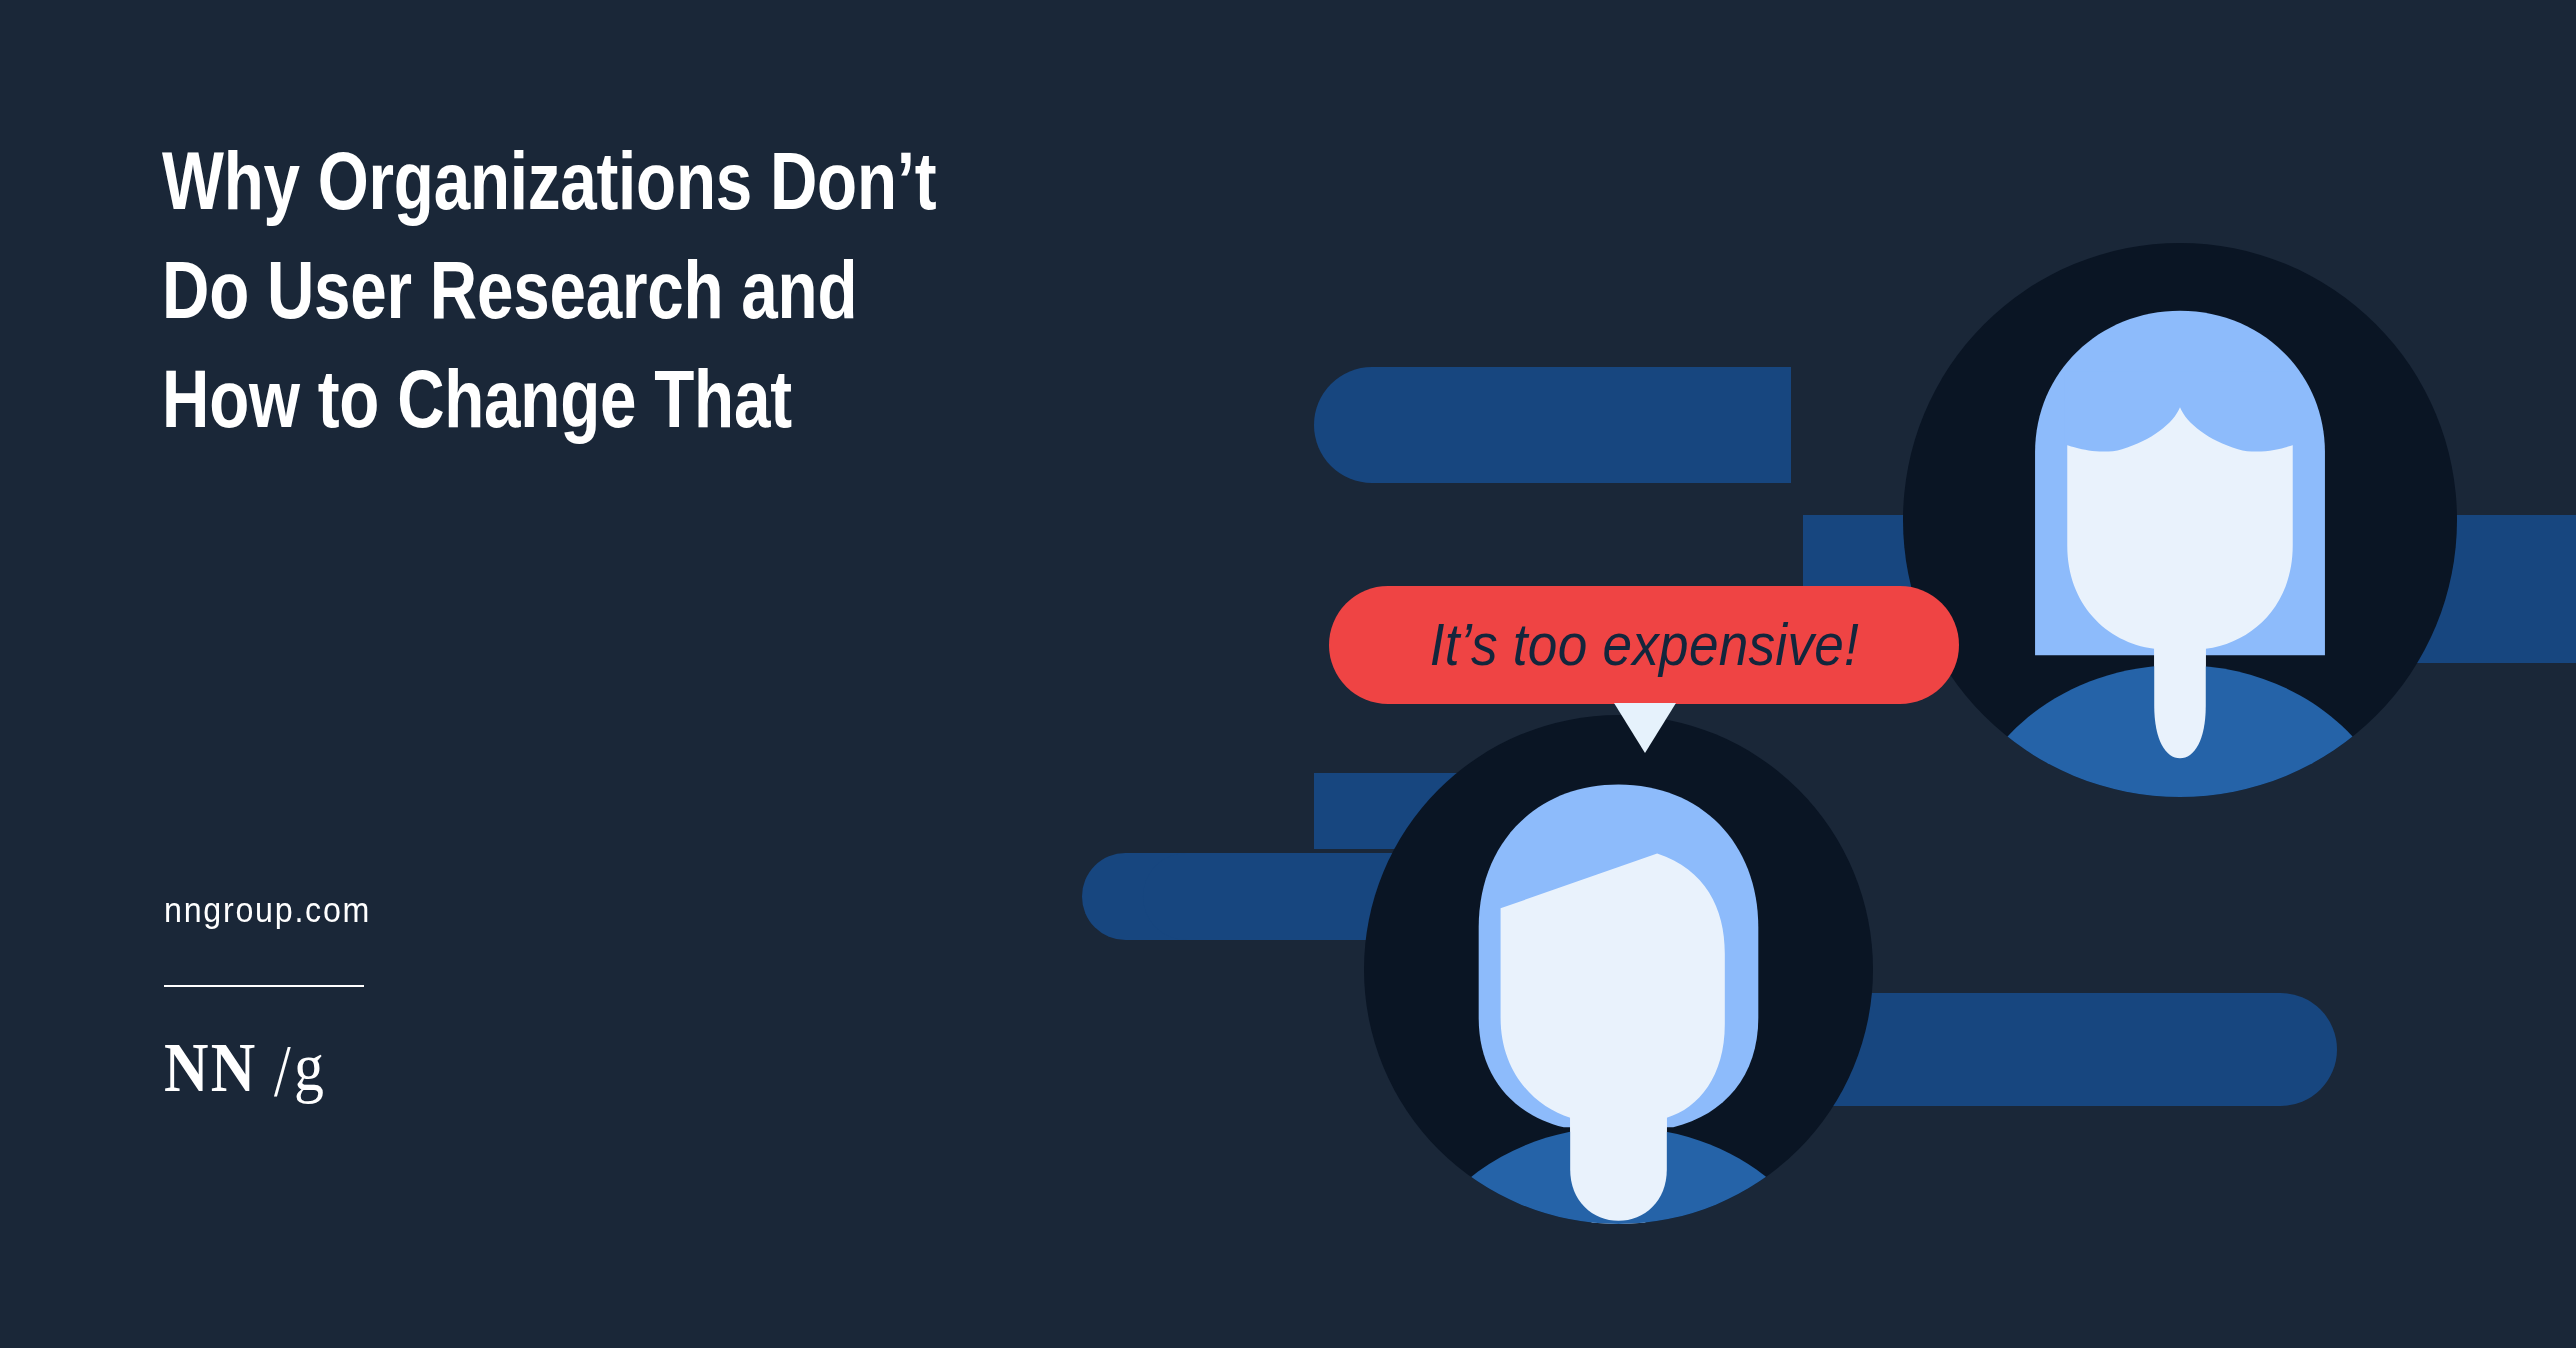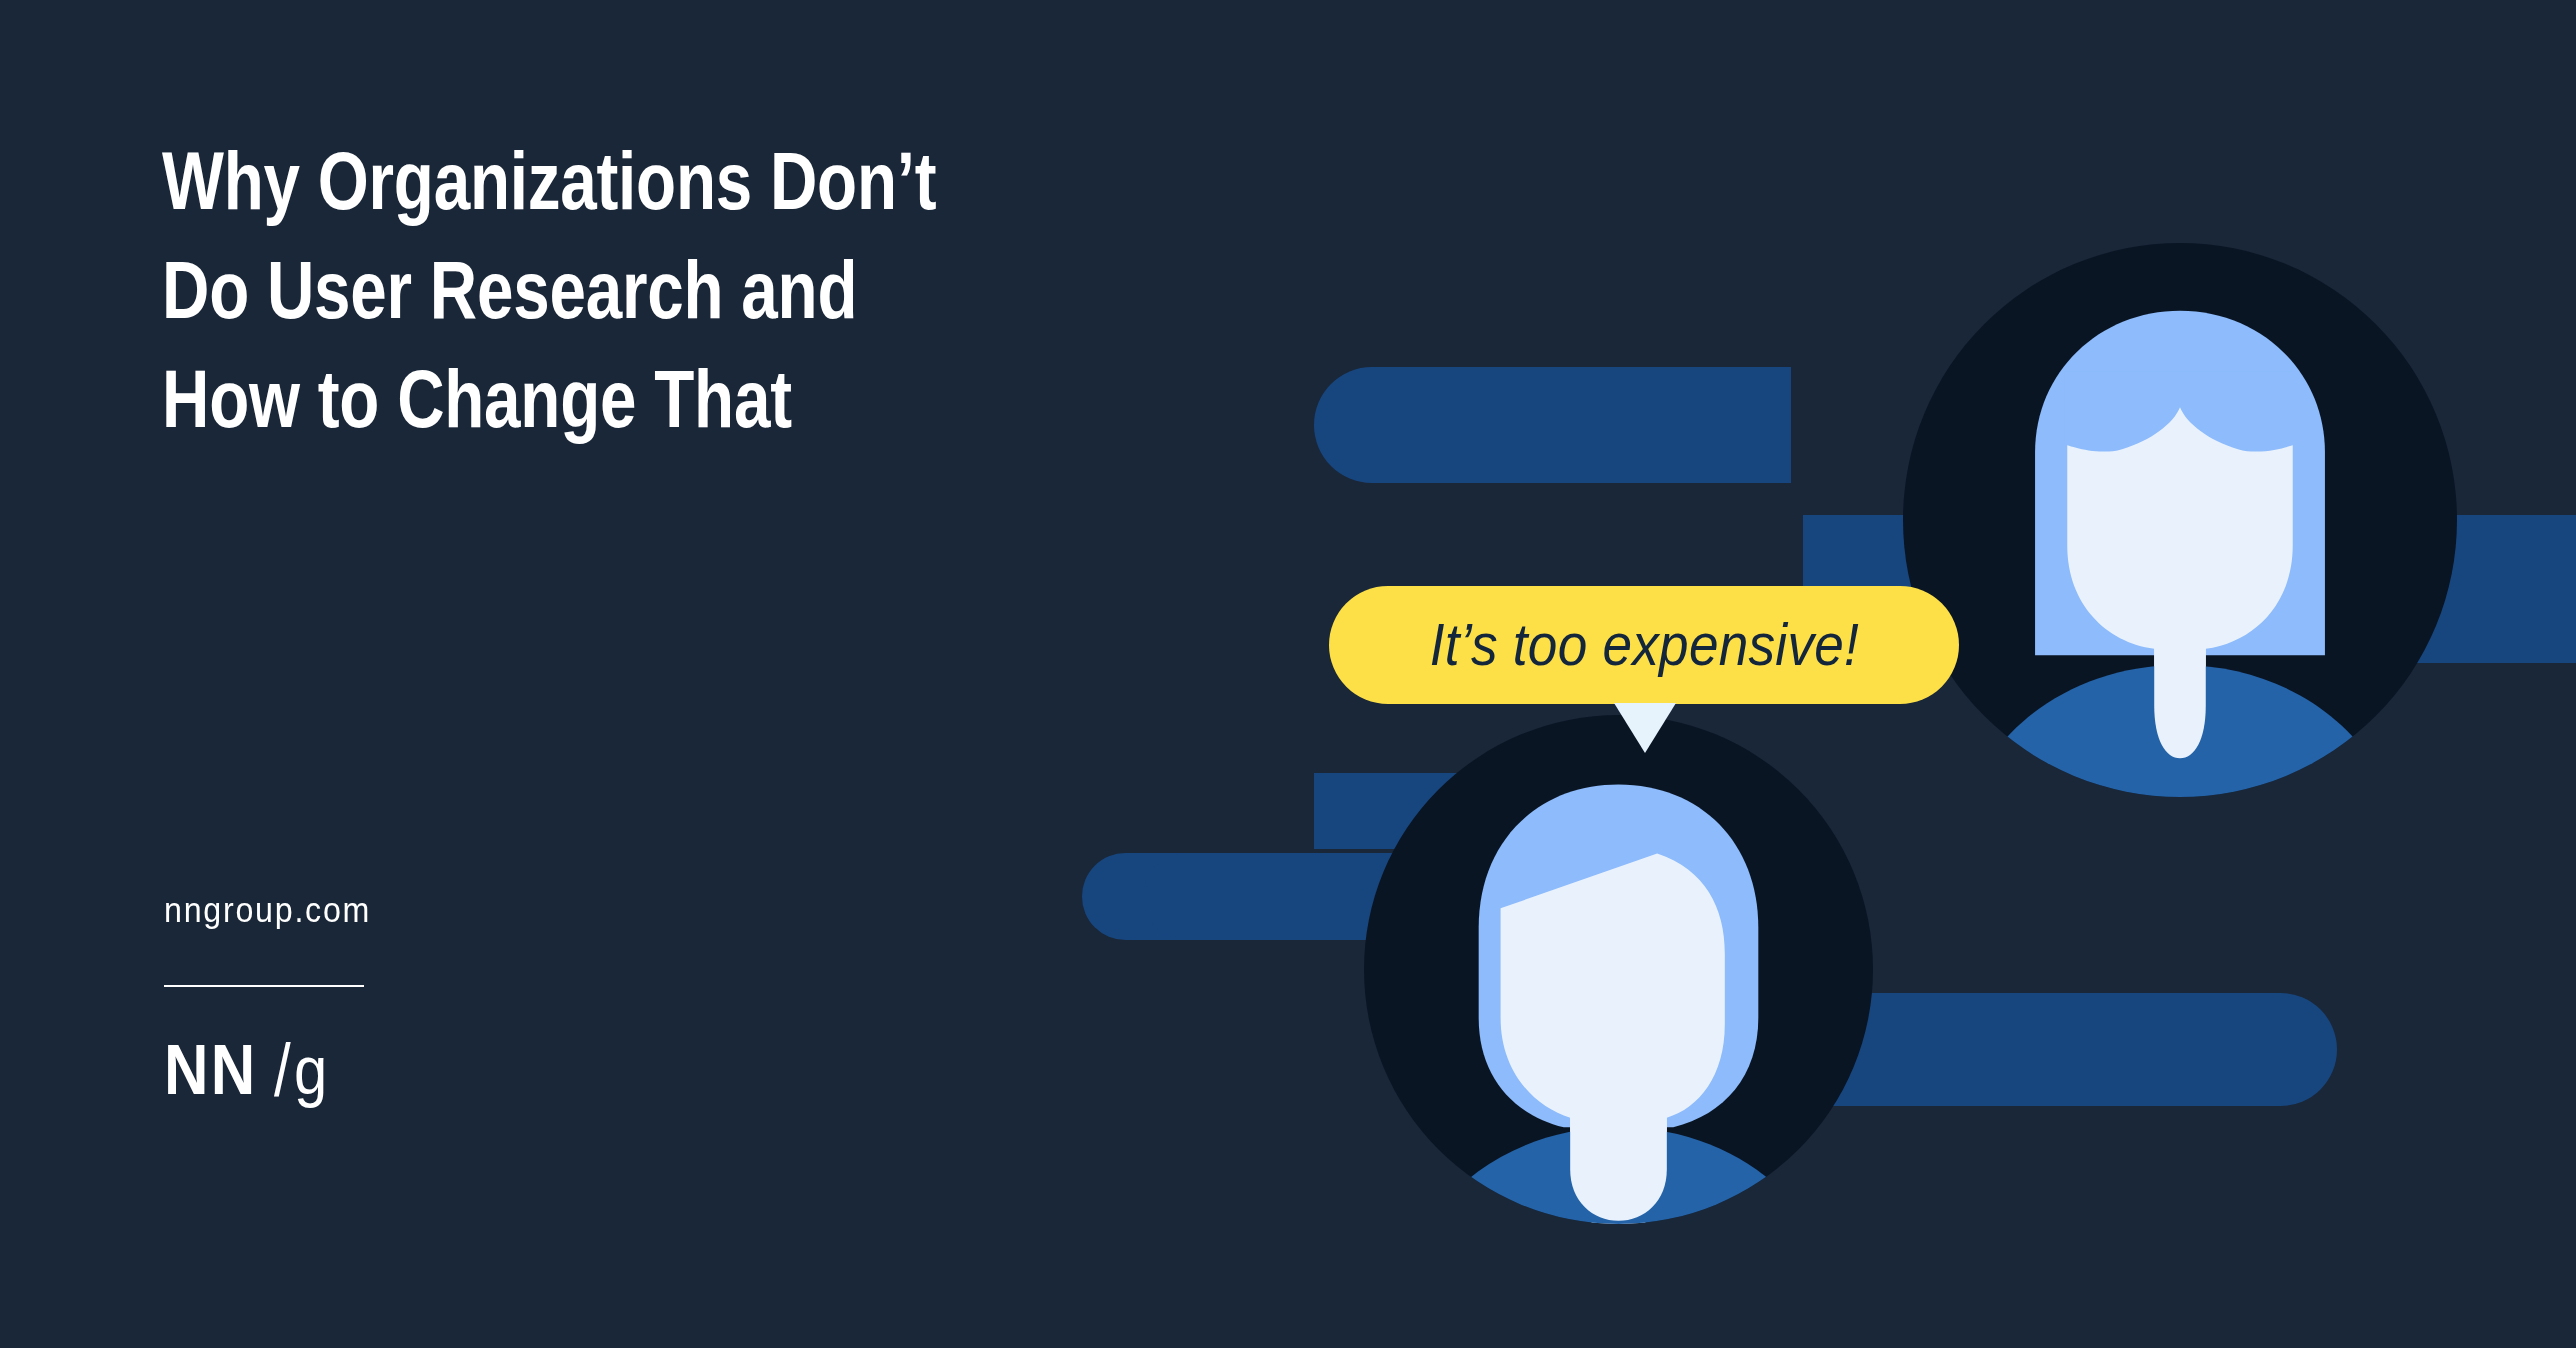--- a/index.html
+++ b/index.html
@@ -60,23 +60,23 @@
   }
   #brand-rule {
     margin-top: 55px;
     width: 200px;
     height: 1.9px;
     background: #ffffff;
   }
   #brand-logo {
     margin-top: 46px;
     display: flex;
-    align-items: center;
+    align-items: flex-start;
     color: #ffffff;
-    font-family: Liberation Sans, sans-serif;
+    font-family: Liberation Serif, serif;
     line-height: 1;
   }
   #logo-nn {
     font-size: 70px;
     font-weight: 700;
     letter-spacing: 2.6px;
     transform: scaleX(0.88);
     transform-origin: left bottom;
   }
   #logo-slash {
@@ -95,21 +95,21 @@
 
   
   .avatar {
     position: absolute;
   }
   .avatar svg { display: block; }
 
   
   .bubble {
     position: absolute;
-    background: #fde047;
+    background: #ef4444;
     border-radius: 59px;
     display: flex;
     align-items: center;
     justify-content: center;
     box-sizing: border-box;
   }
   .bubble-text {
     color: #13263c;
     font-family: "Liberation Sans Narrow", "Liberation Sans", sans-serif;
     font-style: italic;

